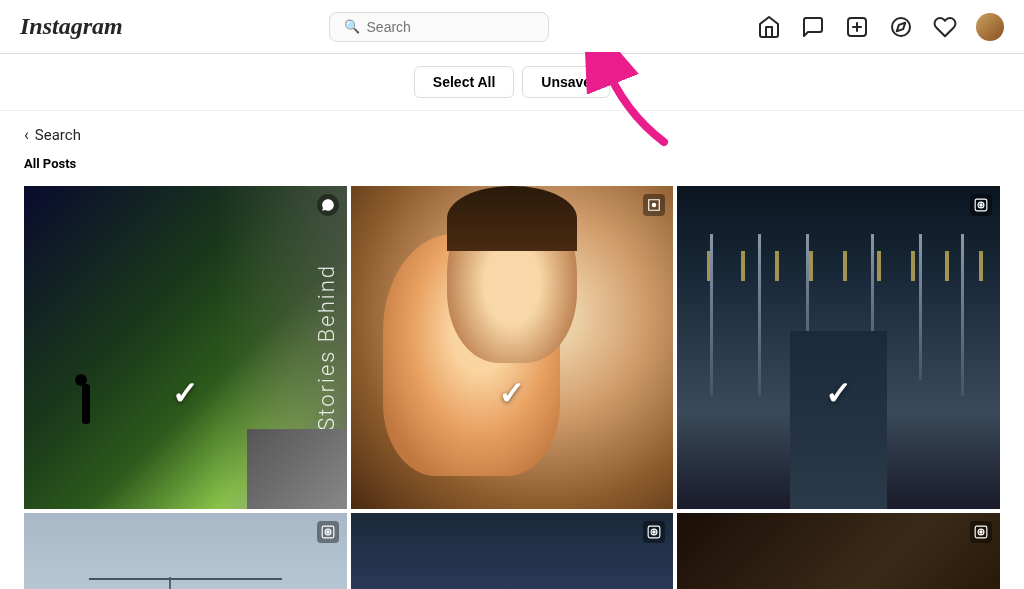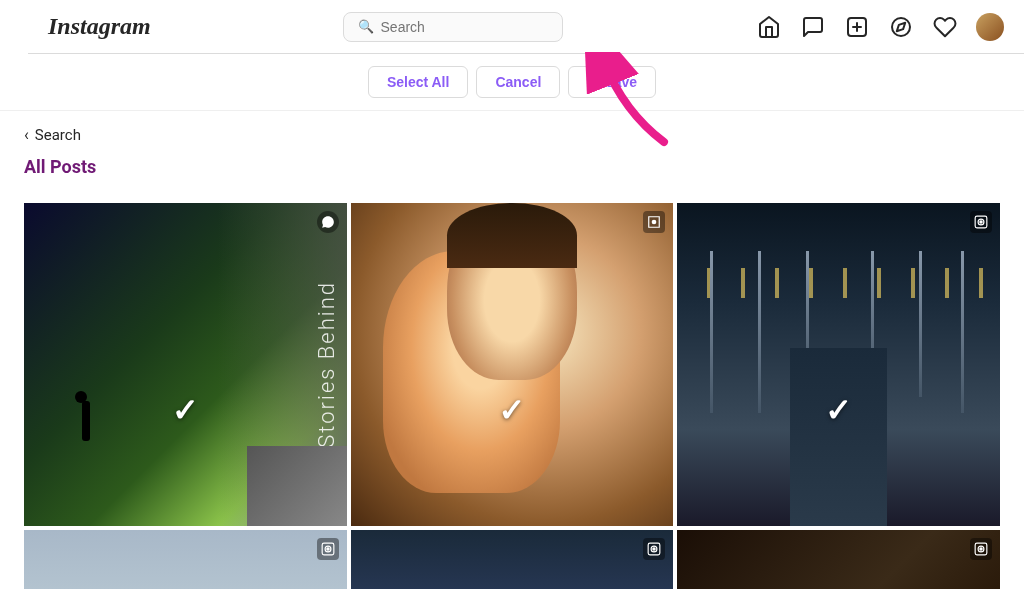--- a/index.html
+++ b/index.html
@@ -13,21 +13,20 @@
 
     
     .header {
       display: flex;
       align-items: center;
       justify-content: space-between;
       padding: 15px 20px;
       border-bottom: 1px solid #dbdbdb;
       height: 54px;
       background: #fff;
-      margin-left: 28px;
     }
     .logo {
       font-family: 'Palatino Linotype', Georgia, serif;
       font-size: 24px;
       font-weight: 700;
       color: #262626;
       font-style: italic;
     }
     .search-bar {
       display: flex;
@@ -84,21 +83,21 @@
       border-bottom: 1px solid #efefef;
       position: relative;
     }
     .action-btn {
       padding: 7px 18px;
       border: 1px solid #dbdbdb;
       border-radius: 6px;
       background: #fff;
       font-size: 14px;
       font-weight: 600;
-      color: #8b5cf6;
+      color: #000000;
       cursor: pointer;
     }
 
     
     .saved-nav {
       display: flex;
       align-items: center;
       padding: 14px 24px 6px;
       gap: 6px;
       color: #262626;
@@ -109,24 +108,24 @@
       color: #262626;
       cursor: pointer;
     }
     .saved-label {
       color: #262626;
       font-size: 15px;
     }
 
     
     .section-title {
-      padding: 6px 24px 26px;
-      font-size: 18px;
+      padding: 6px 24px 15px;
+      font-size: 13px;
       font-weight: 700;
-      color: #701a75;
+      color: #000000;
     }
 
     
     .grid-container {
       padding: 0 24px;
       display: grid;
       grid-template-columns: repeat(3, 1fr);
       gap: 4px;
     }
     .grid-item {
@@ -312,21 +311,20 @@
       <svg width="24" height="24" viewBox="0 0 24 24" fill="none" stroke="#262626" stroke-width="2" stroke-linecap="round" stroke-linejoin="round">
         <path d="M20.84 4.61a5.5 5.5 0 0 0-7.78 0L12 5.67l-1.06-1.06a5.5 5.5 0 0 0-7.78 7.78l1.06 1.06L12 21.23l7.78-7.78 1.06-1.06a5.5 5.5 0 0 0 0-7.78z"></path>
       </svg>
     </div>
     <div class="nav-icon avatar" style="background: linear-gradient(135deg, #c8a060, #8a5020);"></div>
   </nav>
 </header>
 
 <div class="action-bar">
   <button class="action-btn">Select All</button>
-  <button class="action-btn">Cancel</button>
   <button class="action-btn">Unsave</button>
 </div>
 
 <div class="arrow-svg-container">
   <svg width="120" height="100" viewBox="0 0 120 100">
     <defs>
       <marker id="arrowhead" markerWidth="10" markerHeight="7" refX="3" refY="3.5" orient="auto">
         <polygon points="0 0, 10 3.5, 0 7" fill="#e91e8c"></polygon>
       </marker>
     </defs>

